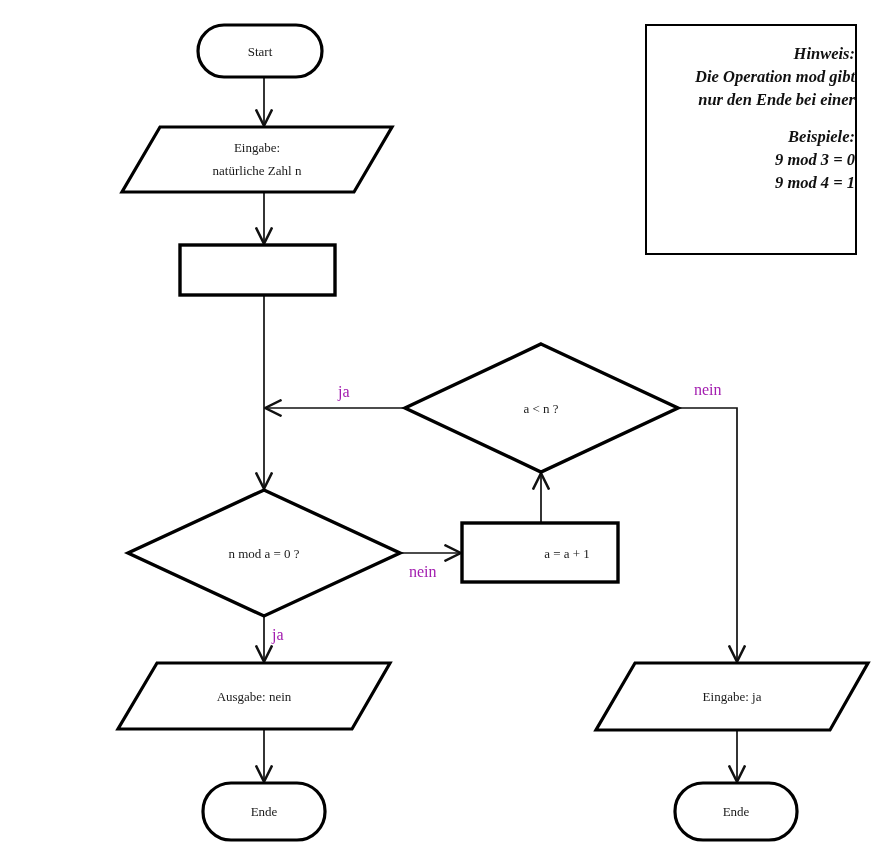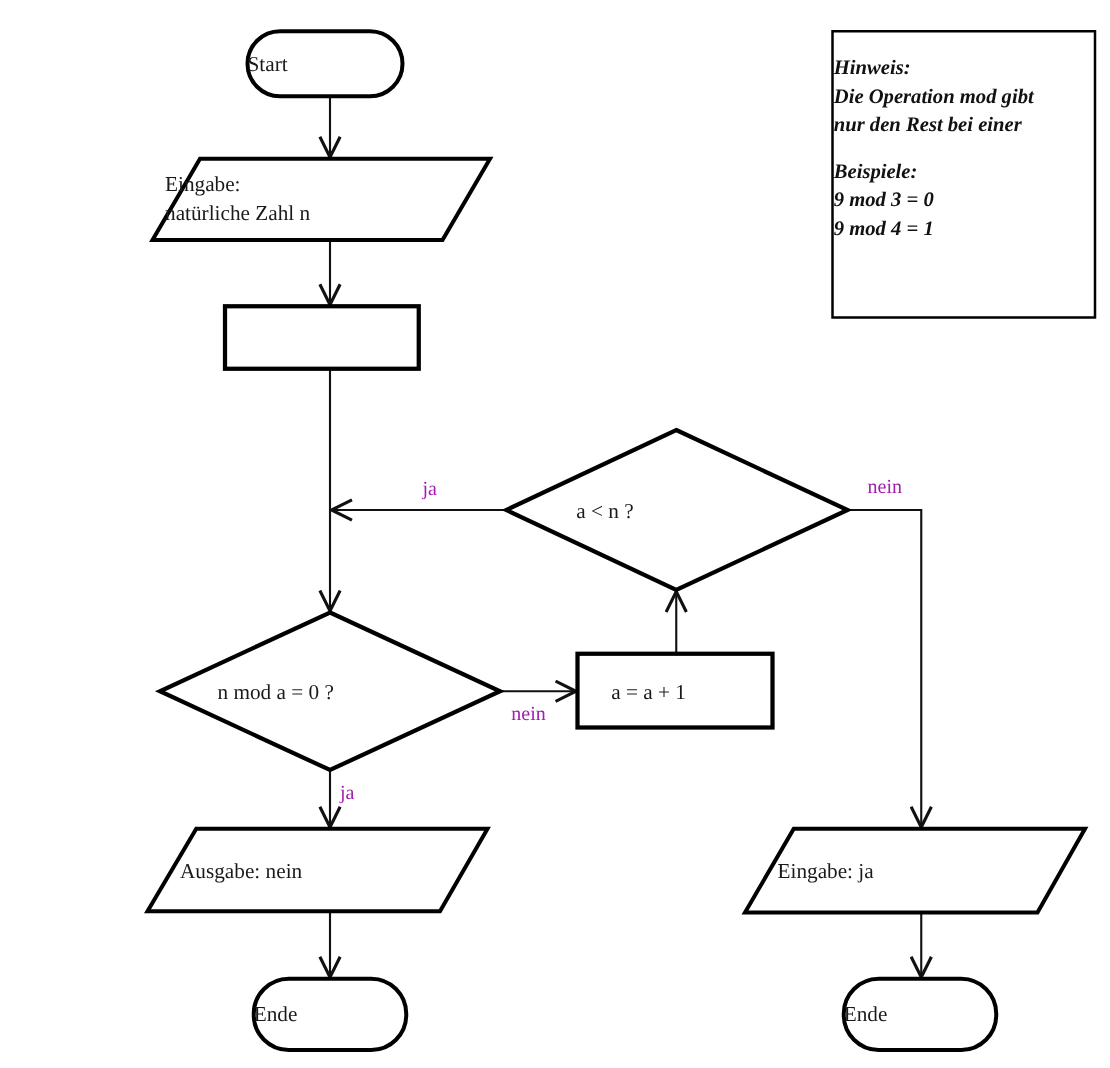--- a/index.html
+++ b/index.html
@@ -17,24 +17,24 @@
   }
   #flow-svg {
     position: absolute;
     left: 0;
     top: 0;
     width: 888px;
     height: 854px;
   }
   .node-label {
     position: absolute;
-    text-align: left;
+    text-align: center;
     color: #1a1a1a;
     font-family: "Liberation Serif", "DejaVu Serif", serif;
-    font-size: 17px;
+    font-size: 13px;
     line-height: 23px;
     white-space: pre-line;
     pointer-events: none;
   }
   .edge-label {
     position: absolute;
     color: #a21caf;
     font-family: "Liberation Serif", "DejaVu Serif", serif;
     font-size: 16px;
     line-height: 18px;
@@ -42,29 +42,28 @@
   }
   .note-box {
     position: absolute;
     left: 645px;
     top: 24px;
     width: 212px;
     height: 231px;
     border: 2px solid #000000;
     box-sizing: border-box;
     background: #ffffff;
-    text-align: left;
+    text-align: right;
     font-family: "Liberation Serif", "DejaVu Serif", serif;
     font-style: italic;
     font-weight: bold;
     font-size: 16.5px;
     line-height: 23px;
     color: #111111;
     padding-top: 16px;
-    margin-left: 20px;
   }
   .note-line { display: block; }
   .note-gap { display: block; height: 14px; }
 </style>
 </head>
 <body>
 
 <div id="canvas">
 
   <svg id="flow-svg" viewBox="0 0 888 854" xmlns="http://www.w3.org/2000/svg">
@@ -142,20 +141,20 @@
 
   <div class="edge-label" style="left:694px; top:381px;">nein</div>
 
   <div class="edge-label" style="left:272px; top:626px;">ja</div>
 
   <div class="edge-label" style="left:409px; top:563px;">nein</div>
 
   <div class="note-box">
     <span class="note-line">Hinweis:</span>
     <span class="note-line">Die Operation mod gibt</span>
-    <span class="note-line">nur den Rest bei einer</span>
+    <span class="note-line">nur den Ende bei einer</span>
     <span class="note-gap"></span>
     <span class="note-line">Beispiele:</span>
     <span class="note-line">9 mod 3 = 0</span>
     <span class="note-line">9 mod 4 = 1</span>
   </div>
 
 </div>
 
 </body></html>

